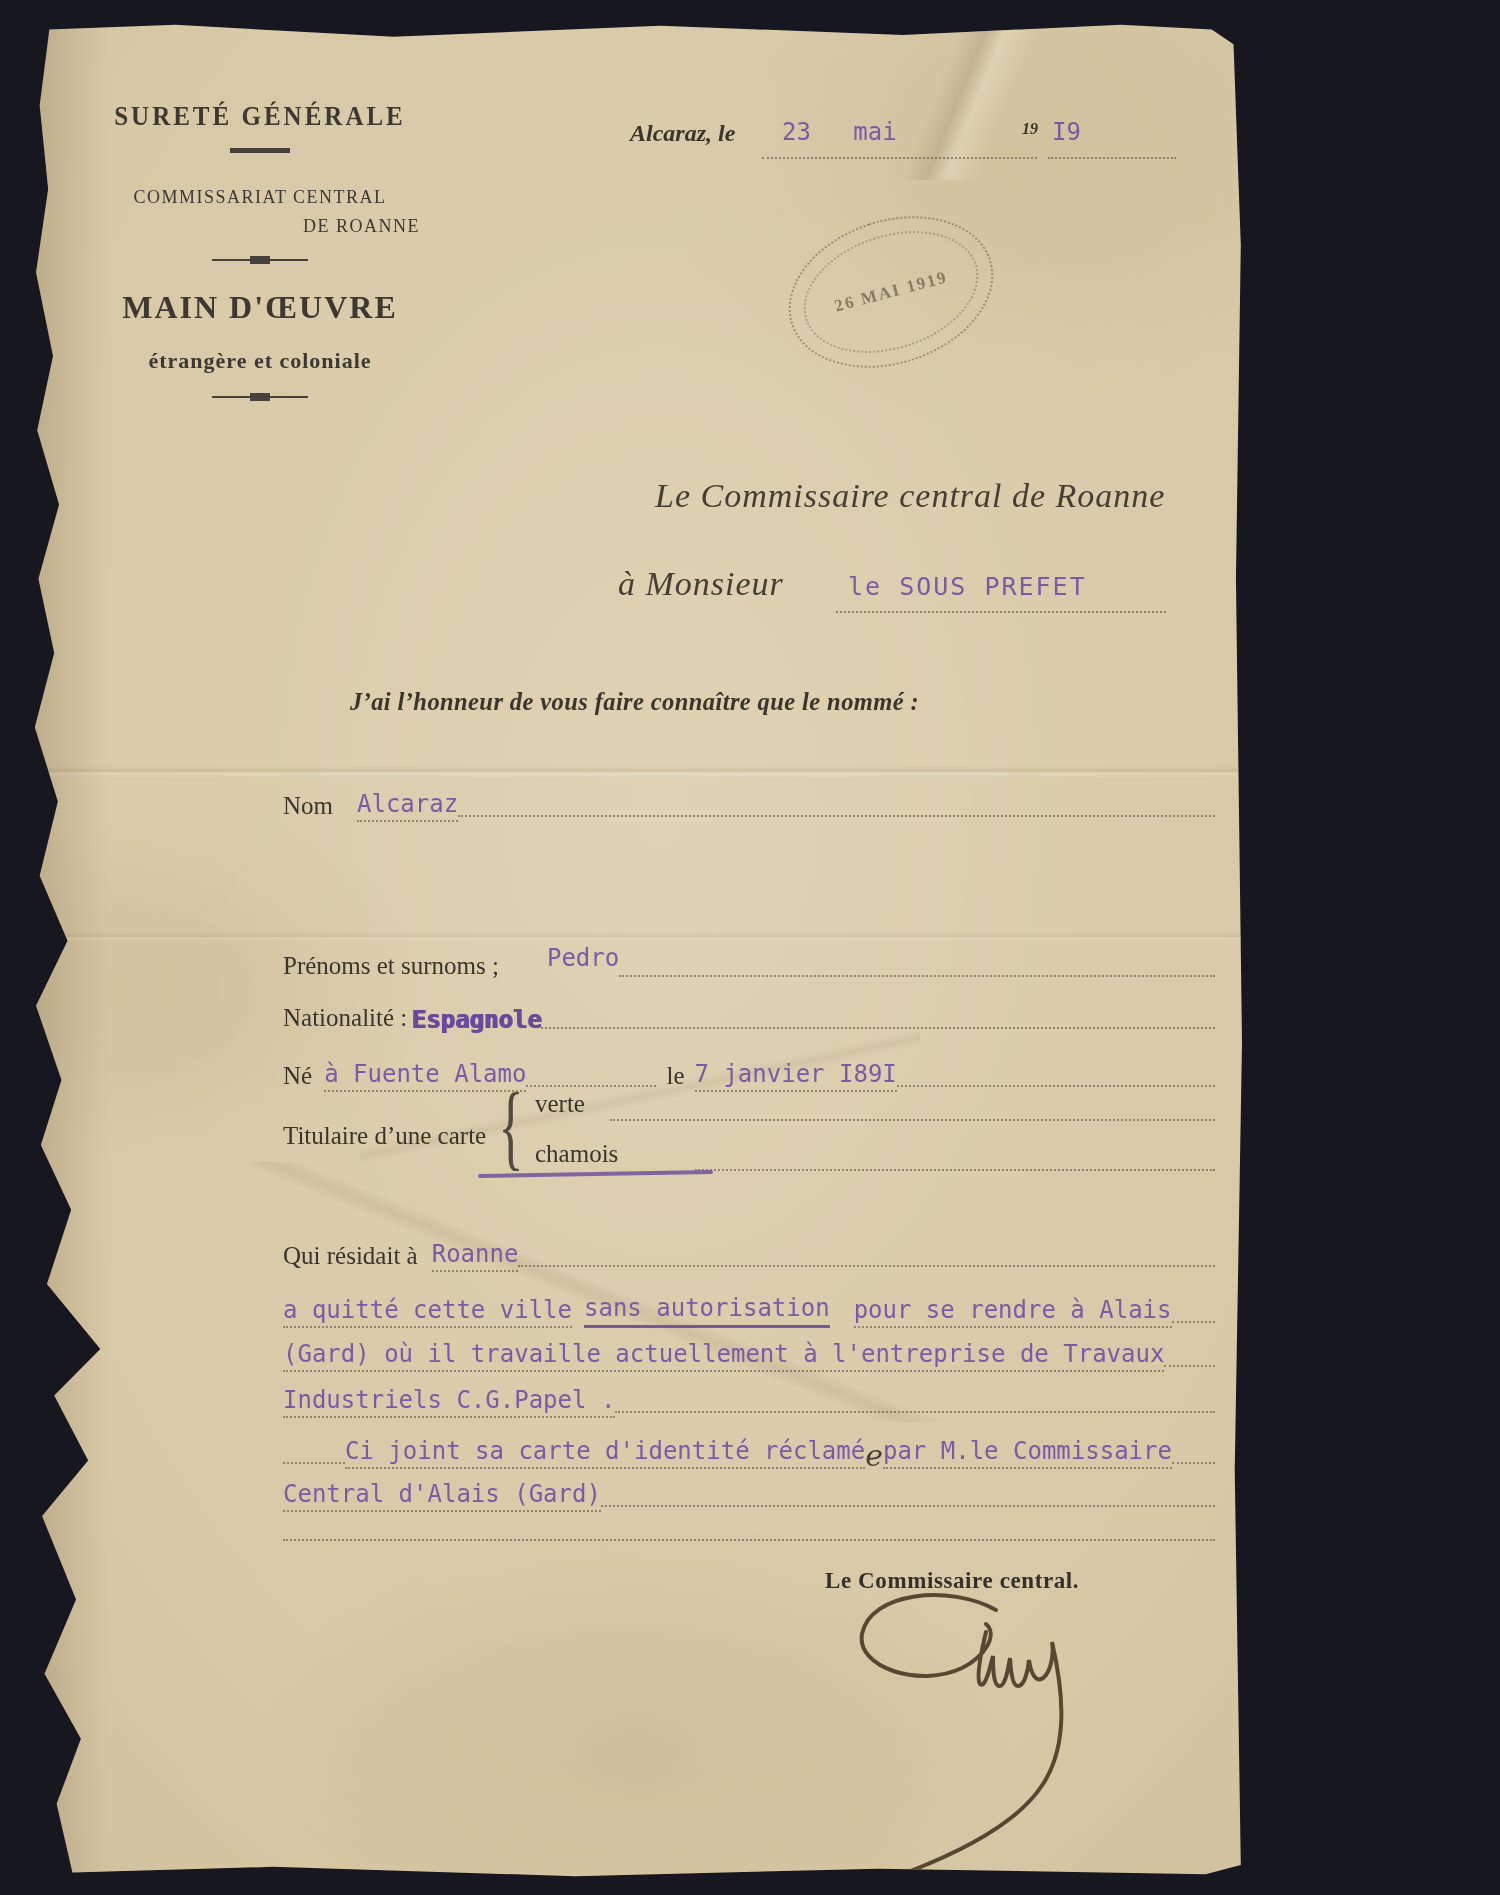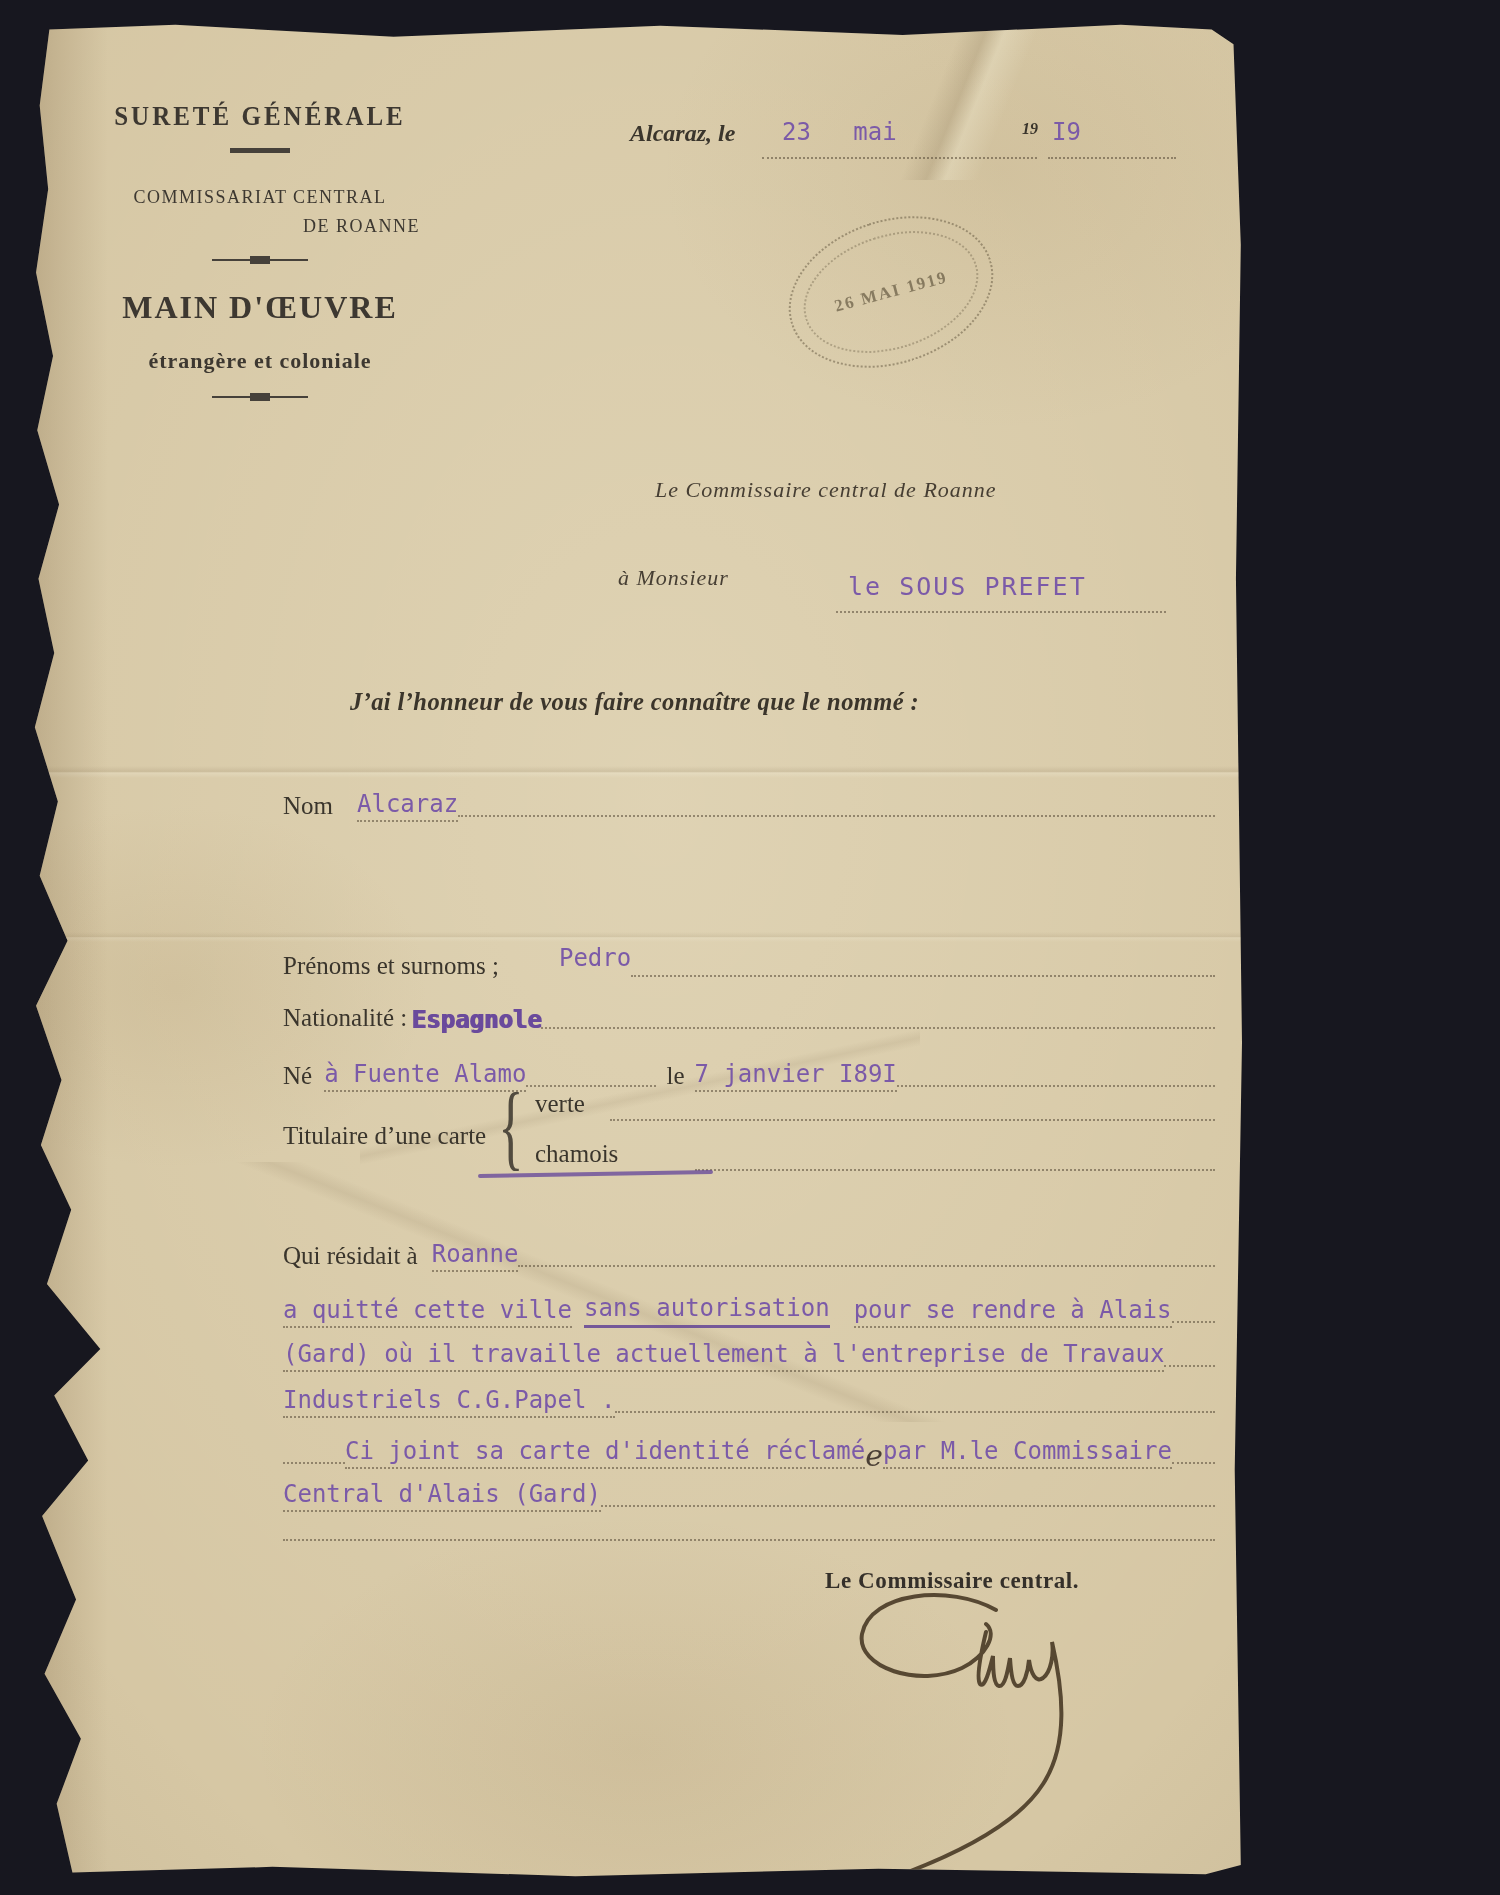--- a/index.html
+++ b/index.html
@@ -53,21 +53,21 @@
   .rule2::after{content:"";position:absolute;left:38px;top:-3px;width:20px;height:8px;background:#46413a;}
   .lh .service1{margin-top:28px;font-size:32px;font-weight:bold;letter-spacing:2px;}
   .lh .service2{margin-top:22px;font-size:22px;font-weight:bold;letter-spacing:1px;}
 
   
   .lbl{font-family:"Liberation Serif","DejaVu Serif",serif;font-size:25px;color:#3a352c;white-space:pre;padding-bottom:2px;}
   .typed{font-family:"DejaVu Sans Mono","Liberation Mono",monospace;font-size:24px;color:#7b5aa8;white-space:pre;}
   .du{border-bottom:2px dotted rgba(85,72,55,0.55);padding-bottom:2px;}
   .dots{flex:1;border-bottom:2px dotted rgba(85,72,55,0.55);height:1px;margin-bottom:5px;min-width:6px;}
   .row{position:absolute;left:253px;right:27px;display:flex;align-items:flex-end;}
-  .script{font-style:italic;font-size:22px;letter-spacing:1px;color:#463e33;white-space:pre;}
+  .script{font-style:italic;font-size:34px;letter-spacing:1px;color:#463e33;white-space:pre;}
   .abs{position:absolute;}
 
   
   .dl-prefix{left:600px;top:98px;font-style:italic;font-size:24px;font-weight:bold;color:#3a352c;}
   .dl-date{left:752px;top:96px;word-spacing:28px;}
   .dl-dots1{left:732px;top:134px;width:275px;border-bottom:2px dotted rgba(85,72,55,0.55);height:1px;}
   .dl-year{left:992px;top:98px;font-style:italic;font-size:16px;font-weight:bold;color:#3a352c;}
   .dl-year-typed{left:1022px;top:96px;}
   .dl-dots2{left:1018px;top:134px;width:128px;border-bottom:2px dotted rgba(85,72,55,0.55);height:1px;}
 
@@ -147,21 +147,21 @@
   <div class="abs intro">J’ai l’honneur de vous faire connaître que le nommé :</div>
 
   <div class="row" style="top:768px">
     <span class="lbl">Nom</span>
     <span class="typed du" style="margin-left:24px">Alcaraz</span>
     <span class="dots"></span>
   </div>
 
   <div class="row" style="top:930px">
     <span class="lbl">Prénoms et surnoms ;</span>
-    <span class="typed raised" style="margin-left:60px">Pedro</span>
+    <span class="typed raised" style="margin-left:48px">Pedro</span>
     <span class="dots"></span>
   </div>
 
   <div class="row" style="top:982px">
     <span class="lbl">Nationalité :</span>
     <span class="typed overstrike" style="margin-left:4px">Espagnole</span>
     <span class="dots"></span>
   </div>
 
   <div class="row" style="top:1038px">

